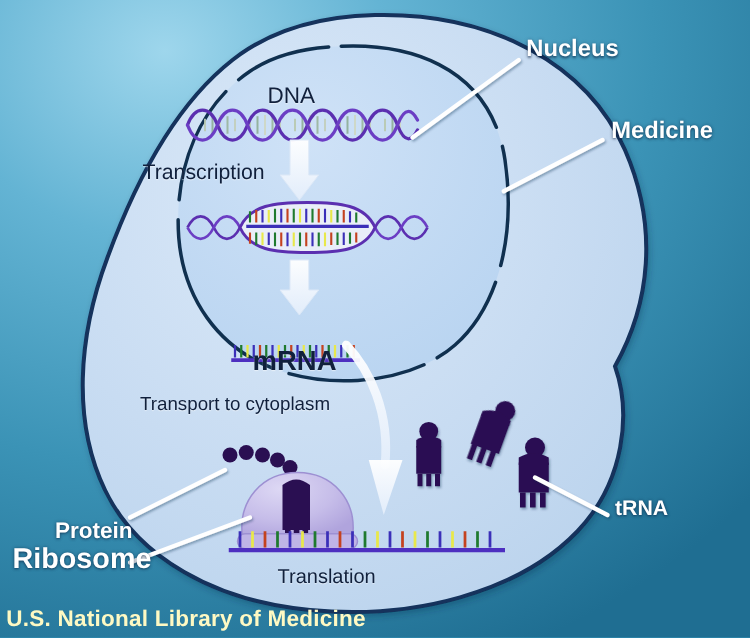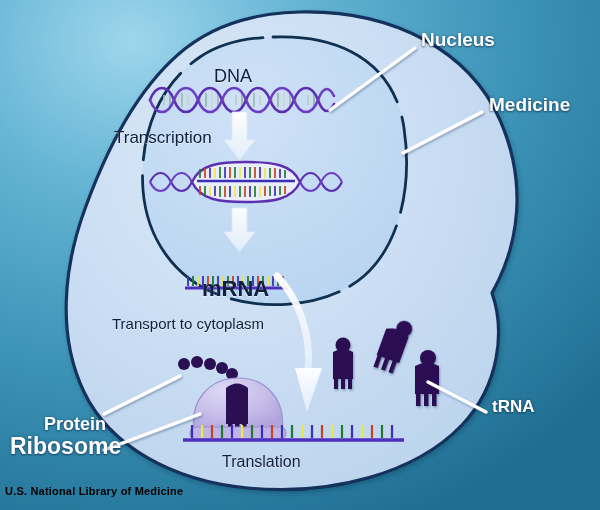--- a/index.html
+++ b/index.html
@@ -24,22 +24,22 @@
   #lbl-nucleus{left:421px;top:30px;font-size:19px;}
   #lbl-cytoplasm{left:489px;top:95px;font-size:19px;}
   #lbl-trna{left:492px;top:398px;font-size:17px;text-align:center;}
   #lbl-protein{left:28px;top:415px;font-size:18px;margin-left:16px;}
   #lbl-ribosome{left:10px;top:435px;font-size:23px;}
   #lbl-dna{left:214px;top:67px;font-size:18px;font-weight:normal;}
   #lbl-transcription{left:114px;top:129px;font-size:17px;font-weight:normal;}
   #lbl-mrna{left:202px;top:255px;font-size:22px;font-weight:bold;margin-top:23px;}
   #lbl-transport{left:112px;top:316px;font-size:15px;font-weight:normal;}
   #lbl-translation{left:222px;top:454px;font-size:16px;font-weight:normal;}
-  #credit{left:5px;top:486px;font-size:11px;letter-spacing:.2px;
-          color:#000000;font-weight:bold;text-shadow:none;}
+  #credit{left:5px;top:486px;font-size:18px;letter-spacing:.2px;
+          color:#fef9c3;font-weight:bold;text-shadow:none;}
 </style>
 </head>
 <body>
 
 <div id="stage">
 
   <svg class="layer" viewBox="0 0 600 510">
     <defs>
       <radialGradient id="bgGrad" cx="22%" cy="8%" r="105%">
         <stop offset="0%" stop-color="#9ed6ec"></stop>

